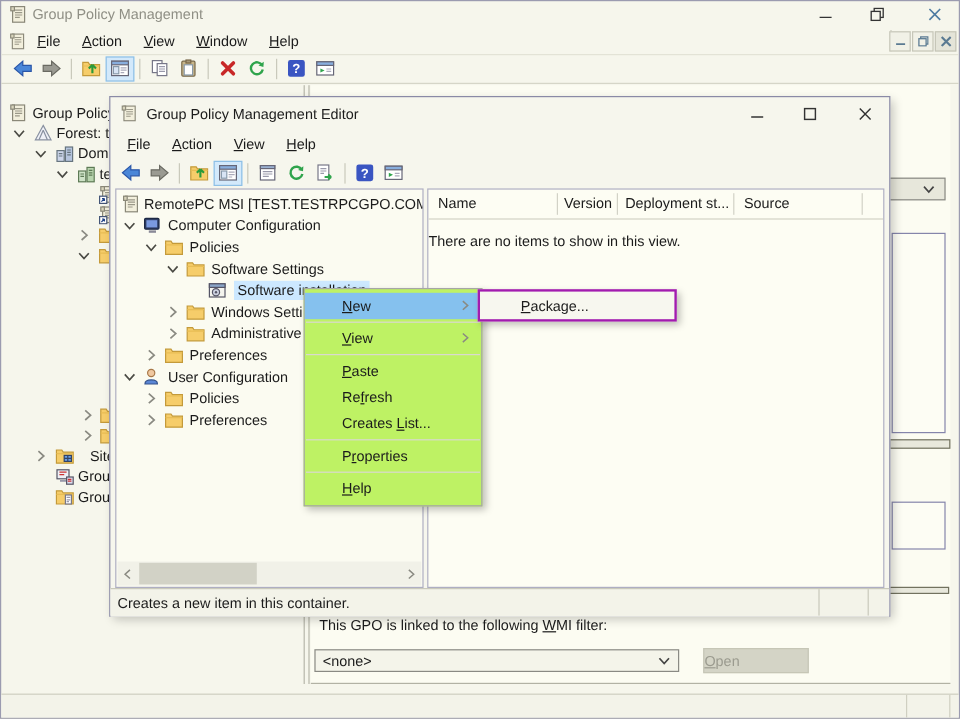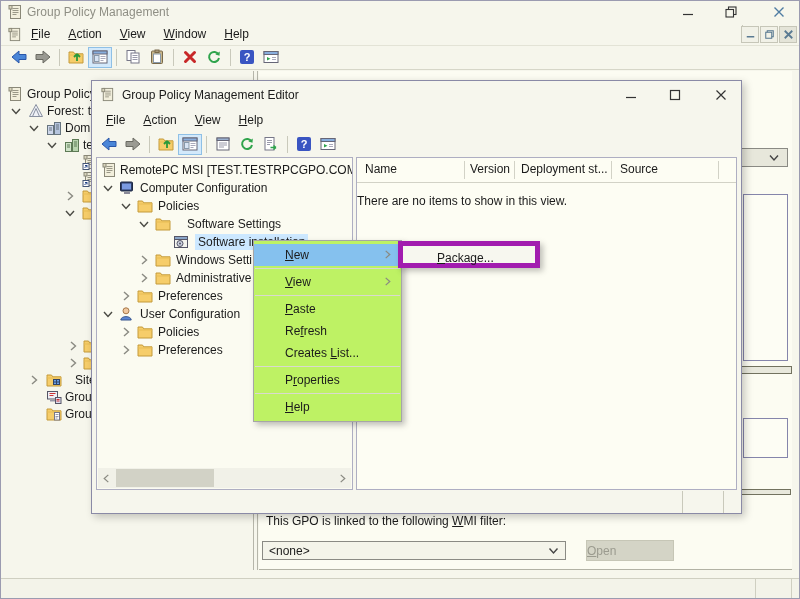--- a/index.html
+++ b/index.html
@@ -60,21 +60,21 @@
   #e-hthumb{position:absolute;left:18px;top:1px;width:98px;height:18px;background:#d2d2c6;}
   #e-status{left:0;top:409px;width:649px;height:24px;background:#f3f3e9;border-top:1px solid #c9c9bb;box-sizing:border-box;display:flex;align-items:center;}
   #e-status .txt{margin-left:6px;}
   .esep{position:absolute;top:410px;width:1px;height:22px;background:#c9c9bb;}
   
   #cmenu{left:252px;top:239px;width:149px;background:#bef264;border:1px solid #a6a6a6;box-shadow:3px 3px 6px rgba(0,0,0,.25);z-index:20;padding:3px 0;box-sizing:border-box;}
   .cmi{height:22px;line-height:22px;padding-left:31px;position:relative;}
   .cmi.hl{background:#85c1ee;}
   .cmi .arr{position:absolute;right:9px;top:6px;}
   .cmsep{height:1px;background:#d9d9cf;margin:2px 1px;}
-  #submenu{left:397px;top:240px;width:142px;height:27px;background:#f7f7ef;border:5px solid #a21caf;box-shadow:3px 3px 6px rgba(0,0,0,.25);z-index:21;box-sizing:border-box;}
+  #submenu{left:397px;top:240px;width:166px;height:27px;background:#f7f7ef;border:2px solid #a21caf;box-shadow:3px 3px 6px rgba(0,0,0,.25);z-index:21;box-sizing:border-box;}
   #submenu .cmi{height:25px;line-height:25px;padding-left:34px;}
 </style>
 </head>
 <body>
 
 <svg width="0" height="0" style="position:absolute">
 <defs>
   <symbol id="s-chr" viewBox="0 0 10 10">
         <path d="M3 1 L7.5 5 L3 9" fill="none" stroke="#8a8a82" stroke-width="1.4"></path>
       </symbol>
@@ -556,21 +556,21 @@
           </svg>
         <span class="lbl" style="margin-left:5px">Policies</span>
       </div>
       <div class="trow" style="left:42px;top:57px;height:18px">
         <svg class="chev">
             <use href="#s-chd"></use>
           </svg>
         <svg class="ticon" style="margin-left:6px">
             <use href="#s-folder"></use>
           </svg>
-        <span class="lbl" style="margin-left:16px">Software Settings</span>
+        <span class="lbl" style="margin-left:5px">Software Settings</span>
       </div>
       <div class="trow" style="left:76px;top:75px;height:18px">
         <svg class="ticon">
             <use href="#s-si"></use>
           </svg>
         <span class="lbl sel-bg" style="margin-left:6px">Software installation</span>
       </div>
       <div class="trow" style="left:42px;top:93px;height:18px">
         <svg class="chev">
             <use href="#s-chr"></use>
@@ -648,20 +648,23 @@
         <span class="ht" style="left:113px">Version</span>
         <div class="hsep" style="left:157px"></div>
         <span class="ht" style="left:164px">Deployment st...</span>
         <div class="hsep" style="left:254px"></div>
         <span class="ht" style="left:263px">Source</span>
         <div class="hsep" style="left:361px"></div>
       </div>
       <div id="e-empty">There are no items to show in this view.</div>
     </div>
 
+    <div class="abs" id="e-status">
+      <span class="txt">Creates a new item in this container.</span>
+    </div>
     <div class="abs esep" style="left:590px"></div>
     <div class="abs esep" style="left:631px"></div>
   </div>
 
   <div class="abs" id="cmenu">
     <div class="cmi hl">
       <span></span><span class="k">N</span><span>ew</span>
       <svg class="arr" width="9" height="9">
           <use href="#s-chr"></use>
         </svg>

